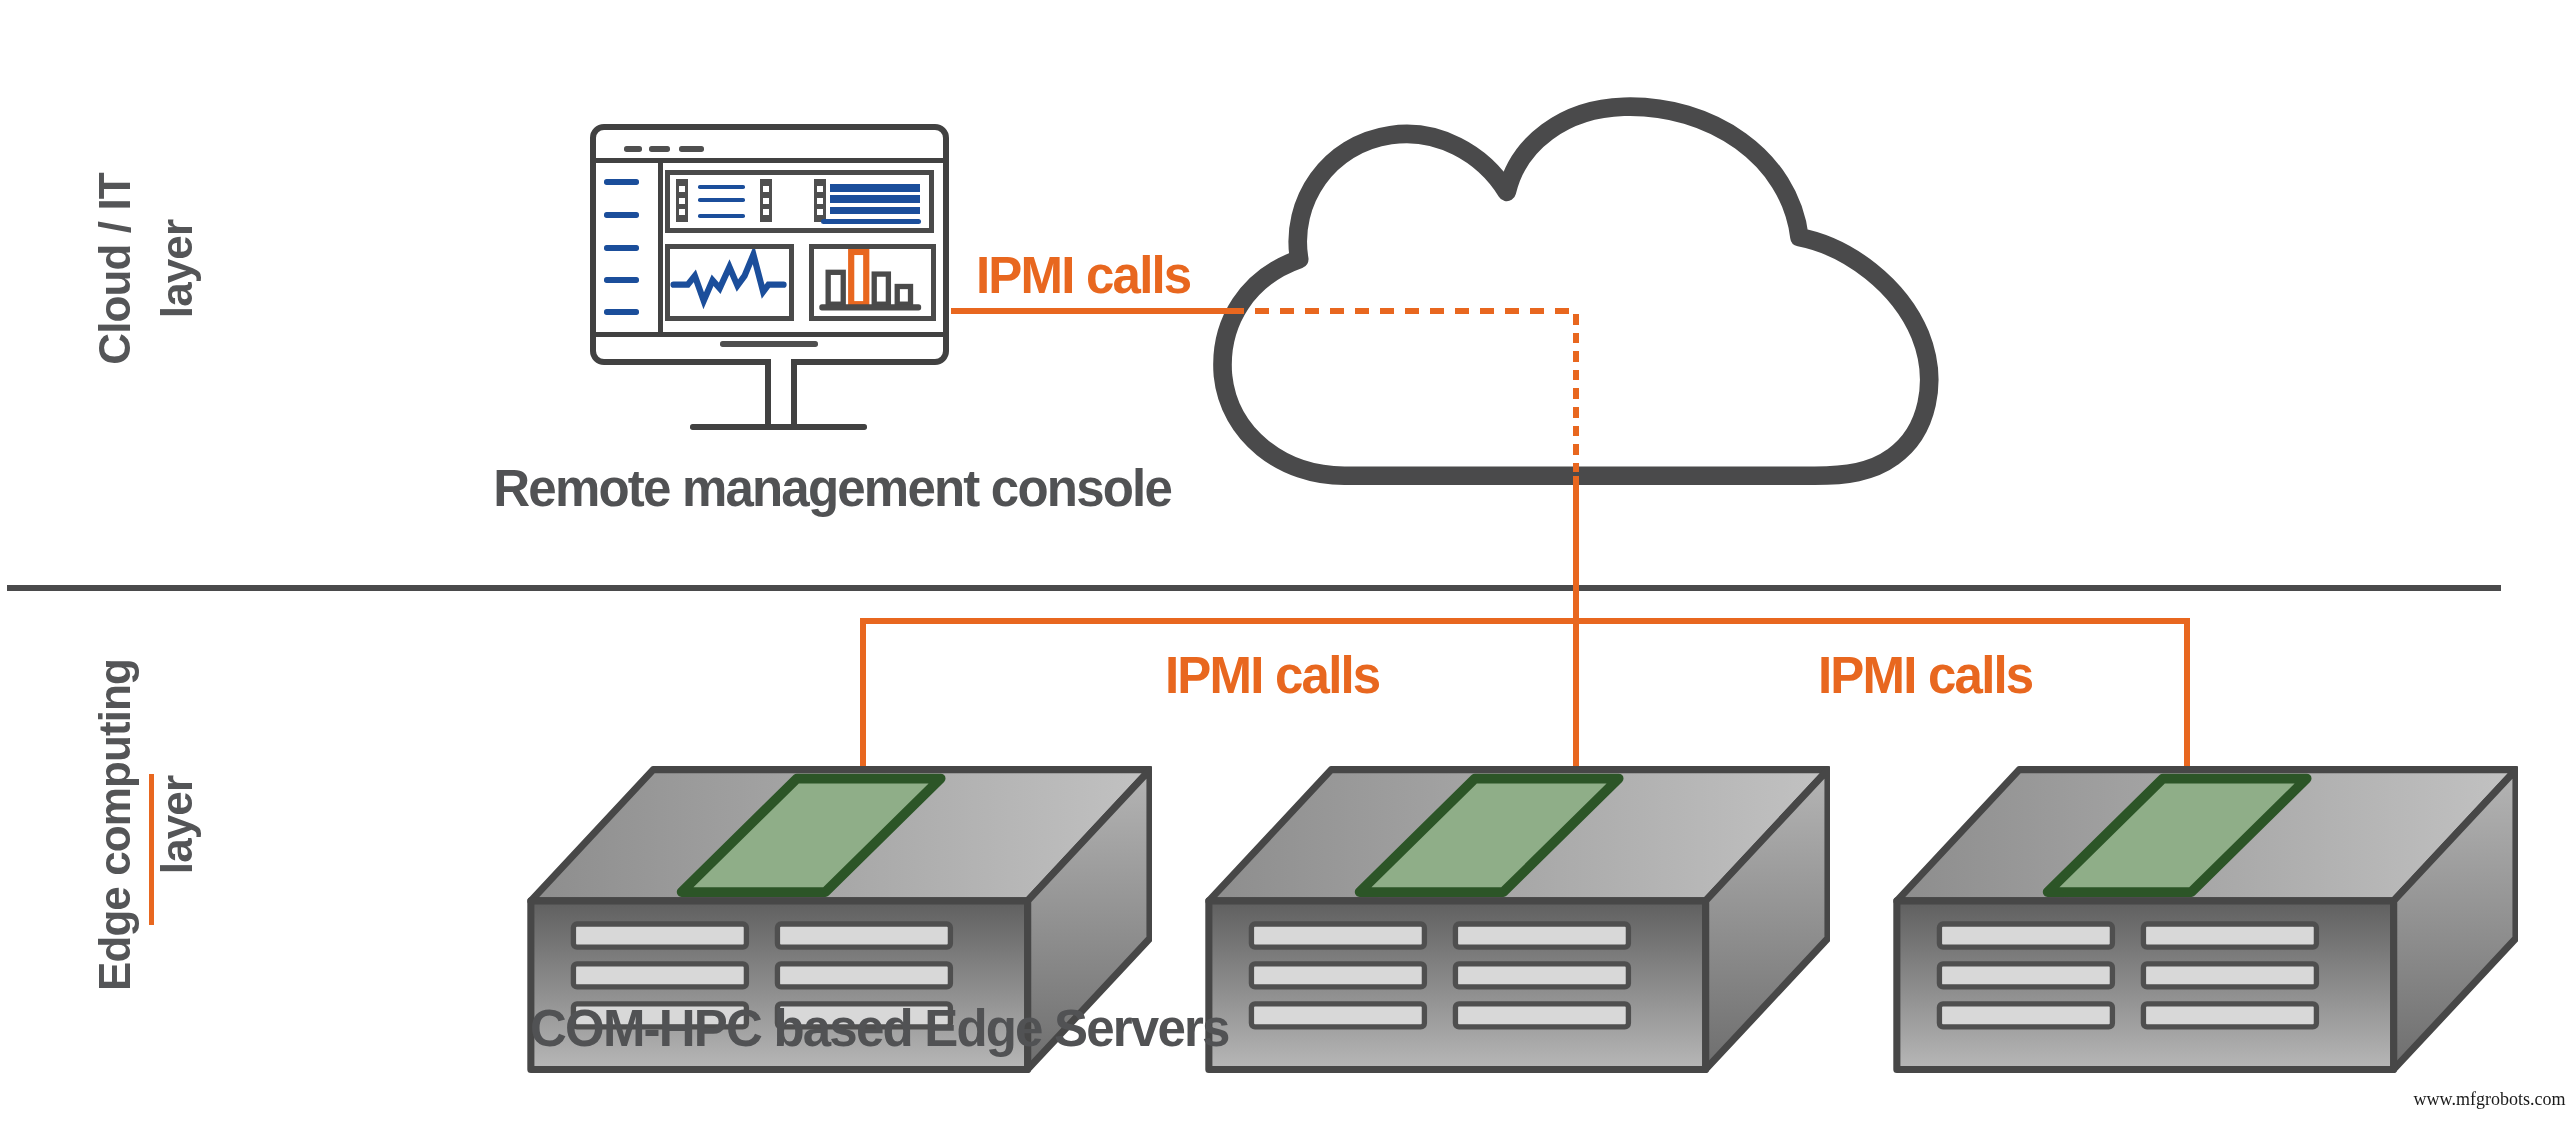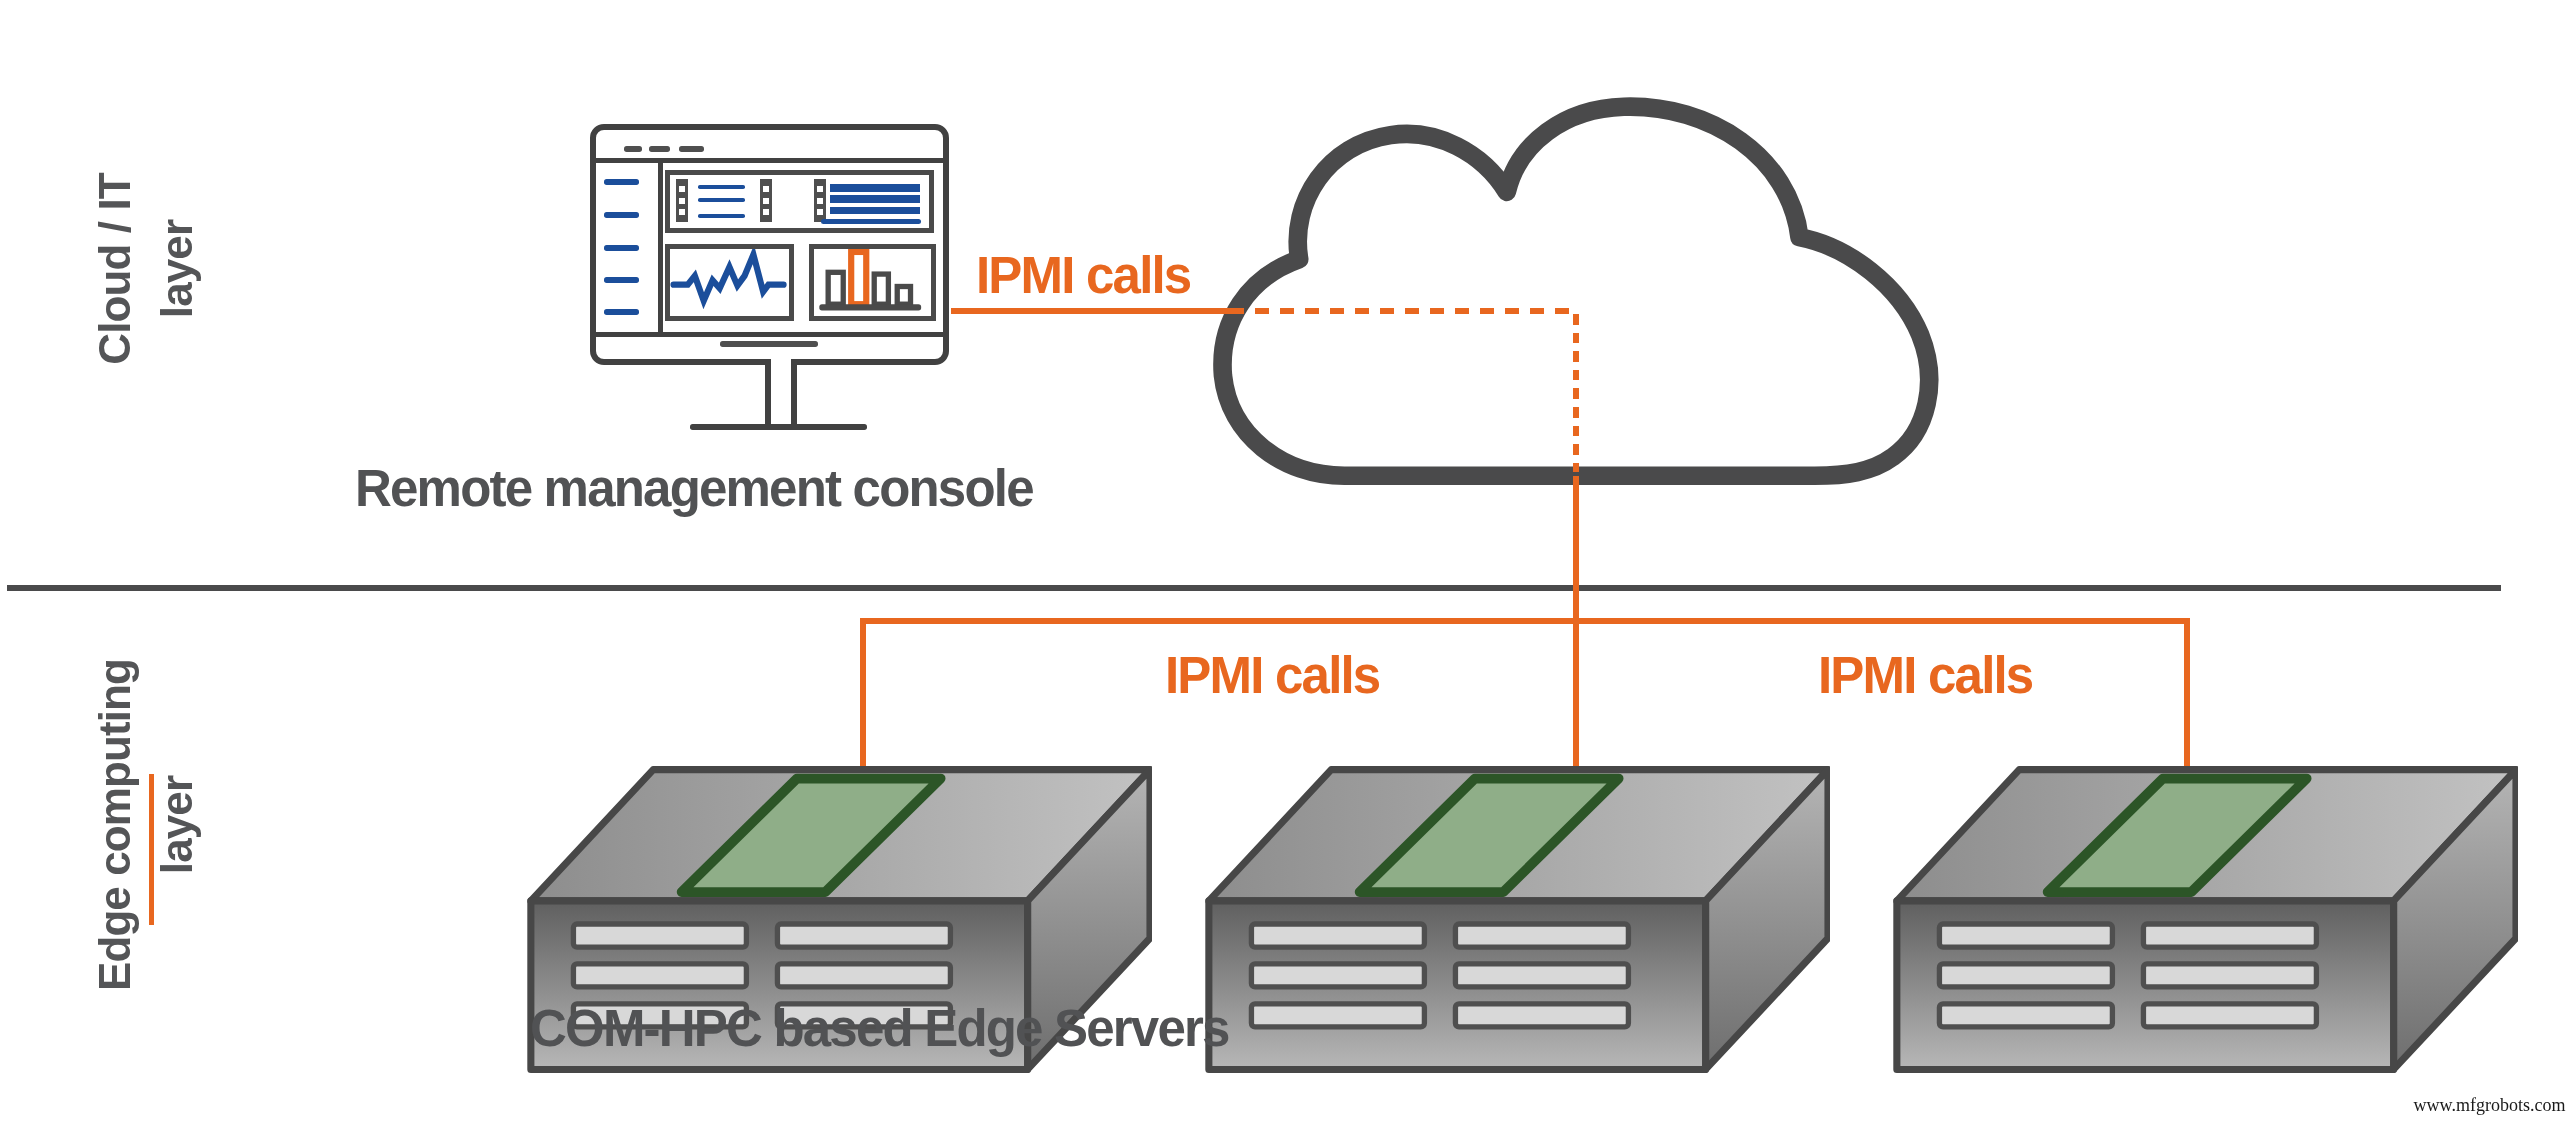--- a/index.html
+++ b/index.html
@@ -36,21 +36,21 @@
   
   .caption{position:absolute;color:#515254;font-weight:bold;font-size:51px;letter-spacing:-1.8px;white-space:nowrap;}
   .ipmi{position:absolute;color:#E8671F;font-weight:bold;font-size:51px;letter-spacing:-1.8px;white-space:nowrap;line-height:1;}
   
   .oline{position:absolute;background:#E8671F;}
   .odash-h{position:absolute;height:6.2px;
     background:repeating-linear-gradient(90deg,#E8671F 0 14px,transparent 14px 25px);}
   .odash-v{position:absolute;width:6.2px;
     background:repeating-linear-gradient(180deg,#E8671F 0 10.6px,transparent 10.6px 18.6px);}
   
-  .watermark{position:absolute;right:10.6px;bottom:15px;font-family:"Liberation Serif",serif;
+  .watermark{position:absolute;right:10.6px;bottom:21px;font-family:"Liberation Serif",serif;
     font-size:18px;color:#1a1a1a;}
   svg{display:block;}
   .defs-holder{position:absolute;width:0;height:0;overflow:hidden;}
 </style>
 </head>
 <body>
 
 <div id="canvas">
 
   <div class="defs-holder">
@@ -140,21 +140,21 @@
         <rect x="6" y="62" width="115" height="7" rx="3" fill="#4a4a4a"></rect>
       </svg>
     </div>
 
     <div class="mon-hdiv" style="top:208px;"></div>
     <div class="chin-dash"></div>
     <div class="stand-pole"></div>
     <div class="stand-base"></div>
   </div>
 
-  <div class="caption" style="left:355px;top:459px;width:834px;text-align:left;">Remote management console</div>
+  <div class="caption" style="left:337px;top:459px;width:834px;text-align:right;">Remote management console</div>
 
   <svg class="abs" style="left:1198px;top:89px;" width="763" height="408" viewBox="-15 -15 860 460">
     <path d="M 150 421
              C 80 421, 20 375, 13 308
              C 8 247, 42 197, 99 177
              C 88 112, 132 47, 202 37
              C 254 29, 306 57, 333 101
              C 346 46, 398 7, 465 5
              C 563 2, 652 62, 663 152
              C 719 163, 776 207, 799 262

